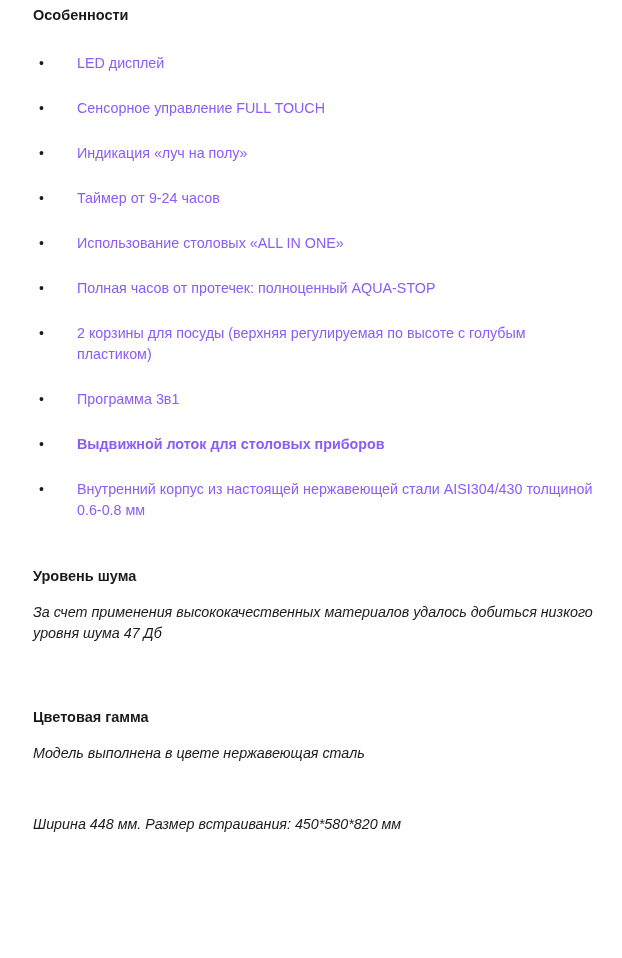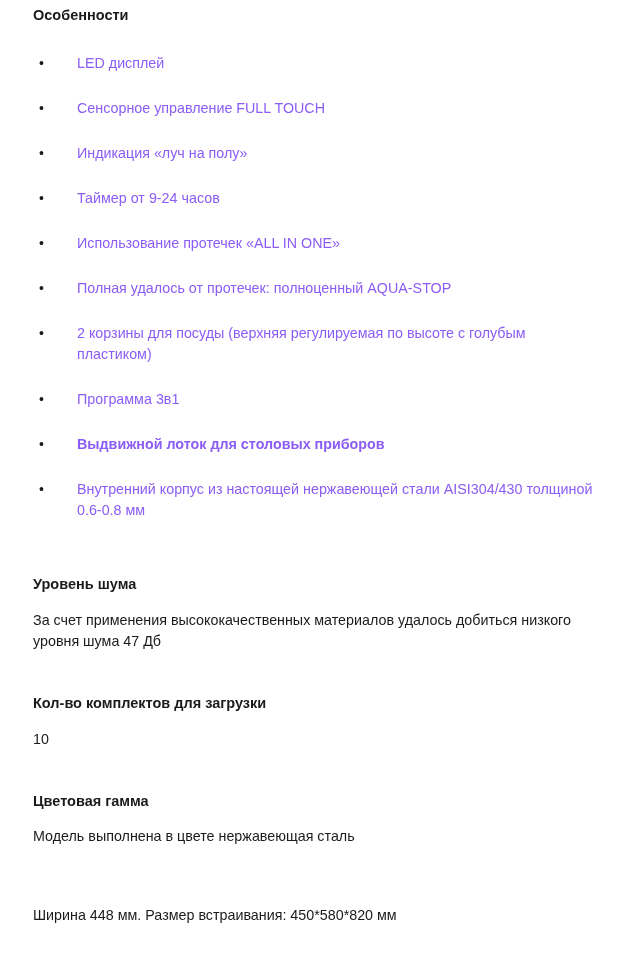--- a/index.html
+++ b/index.html
@@ -55,28 +55,29 @@
     font-size: 14.3px;
     line-height: 21px;
     color: #8b5cf6;
     flex: 1;
     max-width: 530px;
   }
   .bullet-text.bold {
     font-weight: bold;
   }
   .block {
-    margin-top: 12px;
+    margin-top: 4px;
   }
   .para {
     font-size: 14.3px;
     line-height: 21px;
     color: #1b1b1b;
     margin: 0;
     max-width: 560px;
+    font-style: italic;
   }
   .gap-large { height: 42px; }
   .gap-head  { height: 16px; }
   .gap-mid   { height: 30px; }
 </style>
 </head>
 <body>
 
 <div class="page">
 
@@ -94,25 +95,25 @@
     <li class="bullet-item">
       <span class="bullet-mark">•</span>
       <span class="bullet-text">Индикация «луч на полу»</span>
     </li>
     <li class="bullet-item">
       <span class="bullet-mark">•</span>
       <span class="bullet-text">Таймер от 9-24 часов</span>
     </li>
     <li class="bullet-item">
       <span class="bullet-mark">•</span>
-      <span class="bullet-text">Использование протечек «ALL IN ONE»</span>
+      <span class="bullet-text">Использование столовых «ALL IN ONE»</span>
     </li>
     <li class="bullet-item">
       <span class="bullet-mark">•</span>
-      <span class="bullet-text">Полная удалось от протечек: полноценный AQUA-STOP</span>
+      <span class="bullet-text">Полная часов от протечек: полноценный AQUA-STOP</span>
     </li>
     <li class="bullet-item">
       <span class="bullet-mark">•</span>
       <span class="bullet-text">2 корзины для посуды (верхняя регулируемая по высоте с голубым пластиком)</span>
     </li>
     <li class="bullet-item">
       <span class="bullet-mark">•</span>
       <span class="bullet-text">Программа 3в1</span>
     </li>
     <li class="bullet-item">
@@ -128,25 +129,20 @@
   <div class="gap-large"></div>
 
   <div class="block">
     <h2 class="section-heading">Уровень шума</h2>
     <div class="gap-head"></div>
     <p class="para">За счет применения высококачественных материалов удалось добиться низкого уровня шума 47 Дб</p>
   </div>
 
   <div class="gap-mid"></div>
 
-  <div class="block">
-    <h2 class="section-heading">Кол-во комплектов для загрузки</h2>
-    <div class="gap-head"></div>
-    <p class="para">10</p>
-  </div>
 
   <div class="gap-mid"></div>
 
   <div class="block">
     <h2 class="section-heading">Цветовая гамма</h2>
     <div class="gap-head"></div>
     <p class="para">Модель выполнена в цвете нержавеющая сталь</p>
   </div>
 
   <div class="gap-mid"></div>

